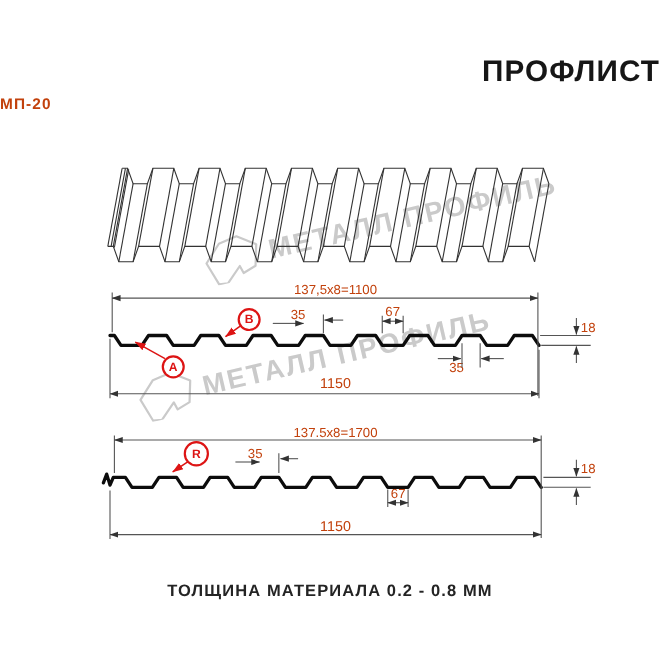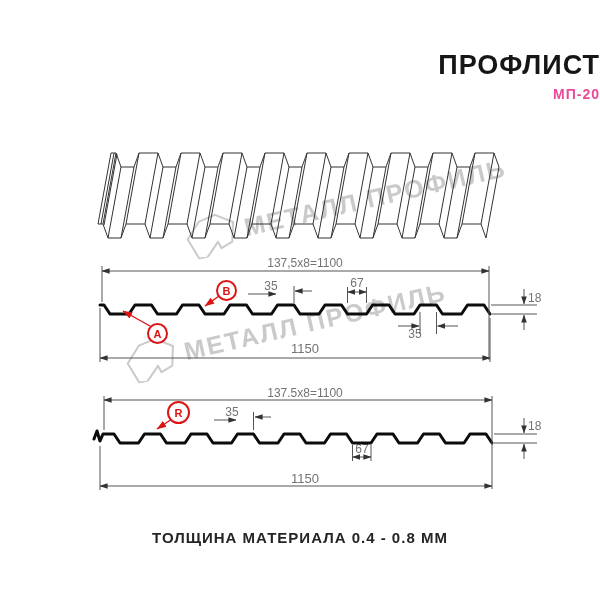--- a/index.html
+++ b/index.html
@@ -1,24 +1,24 @@
 <!DOCTYPE html>
 <html><head>
 <meta charset="utf-8">
 <style>
   html,body{margin:0;padding:0;background:#fff;}
   #canvas{position:relative;width:600px;height:600px;background:#ffffff;overflow:hidden;
           font-family:"Liberation Sans",sans-serif;}
   .title{position:absolute;left:0;top:50px;width:600px;text-align:right;
          font-size:27px;font-weight:800;letter-spacing:1px;color:#161616;}
-  .subtitle{position:absolute;left:0;top:86px;width:600px;text-align:right;
-         font-size:14px;font-weight:700;letter-spacing:1px;color:#ec4899;}
+  .subtitle{position:absolute;left:0;top:86px;width:600px;text-align:left;
+         font-size:14px;font-weight:700;letter-spacing:1px;color:#c2410c;}
   .footer{position:absolute;left:0;top:529px;width:600px;text-align:center;
          font-size:15px;font-weight:700;letter-spacing:1px;color:#242424;}
-  .dim{position:absolute;font-size:12px;color:#737373;text-align:center;line-height:12px;}
+  .dim{position:absolute;font-size:12px;color:#c2410c;text-align:center;line-height:12px;}
   .dim.big{font-size:13px;}
   .dim.lft{text-align:right;}
   .cir{position:absolute;width:17px;height:17px;border:2px solid #dd1414;border-radius:50%;
        color:#dd1414;font-size:11px;font-weight:700;display:flex;align-items:center;
        justify-content:center;background:#fff;z-index:5;}
   .wm{position:absolute;display:flex;align-items:center;gap:8px;
       transform:rotate(-13deg);transform-origin:0 50%;z-index:0;pointer-events:none;}
   .wm-text{font-size:25px;font-weight:700;letter-spacing:2px;color:#cacaca;white-space:nowrap;}
   #art{position:absolute;left:0;top:0;z-index:1;}
   .prof{fill:none;stroke:#0c0c0c;stroke-width:3;stroke-linejoin:round;stroke-linecap:round;}
@@ -144,21 +144,21 @@
 
   <span class="dim" style="left:140px;top:257px;width:330px;">137,5x8=1100</span>
   <span class="dim" style="left:258px;top:280px;width:26px;">35</span>
   <span class="dim" style="left:344px;top:277px;width:26px;">67</span>
   <span class="dim lft" style="left:528px;top:292px;">18</span>
   <span class="dim" style="left:402px;top:328px;width:26px;">35</span>
   <span class="dim big" style="left:140px;top:343px;width:330px;">1150</span>
   <div class="cir" style="left:147px;top:323px;">A</div>
   <div class="cir" style="left:216px;top:280px;">B</div>
 
-  <span class="dim" style="left:140px;top:387px;width:330px;">137.5x8=1100</span>
+  <span class="dim" style="left:140px;top:387px;width:330px;">137.5x8=1700</span>
   <span class="dim" style="left:219px;top:406px;width:26px;">35</span>
   <span class="dim" style="left:349px;top:443px;width:26px;">67</span>
   <span class="dim lft" style="left:528px;top:420px;">18</span>
   <span class="dim big" style="left:140px;top:473px;width:330px;">1150</span>
   <div class="cir" style="left:167px;top:401px;width:19px;height:19px;">R</div>
 
-  <div class="footer">ТОЛЩИНА МАТЕРИАЛА 0.4 - 0.8 ММ</div>
+  <div class="footer">ТОЛЩИНА МАТЕРИАЛА 0.2 - 0.8 ММ</div>
 </div>
 
 </body></html>

